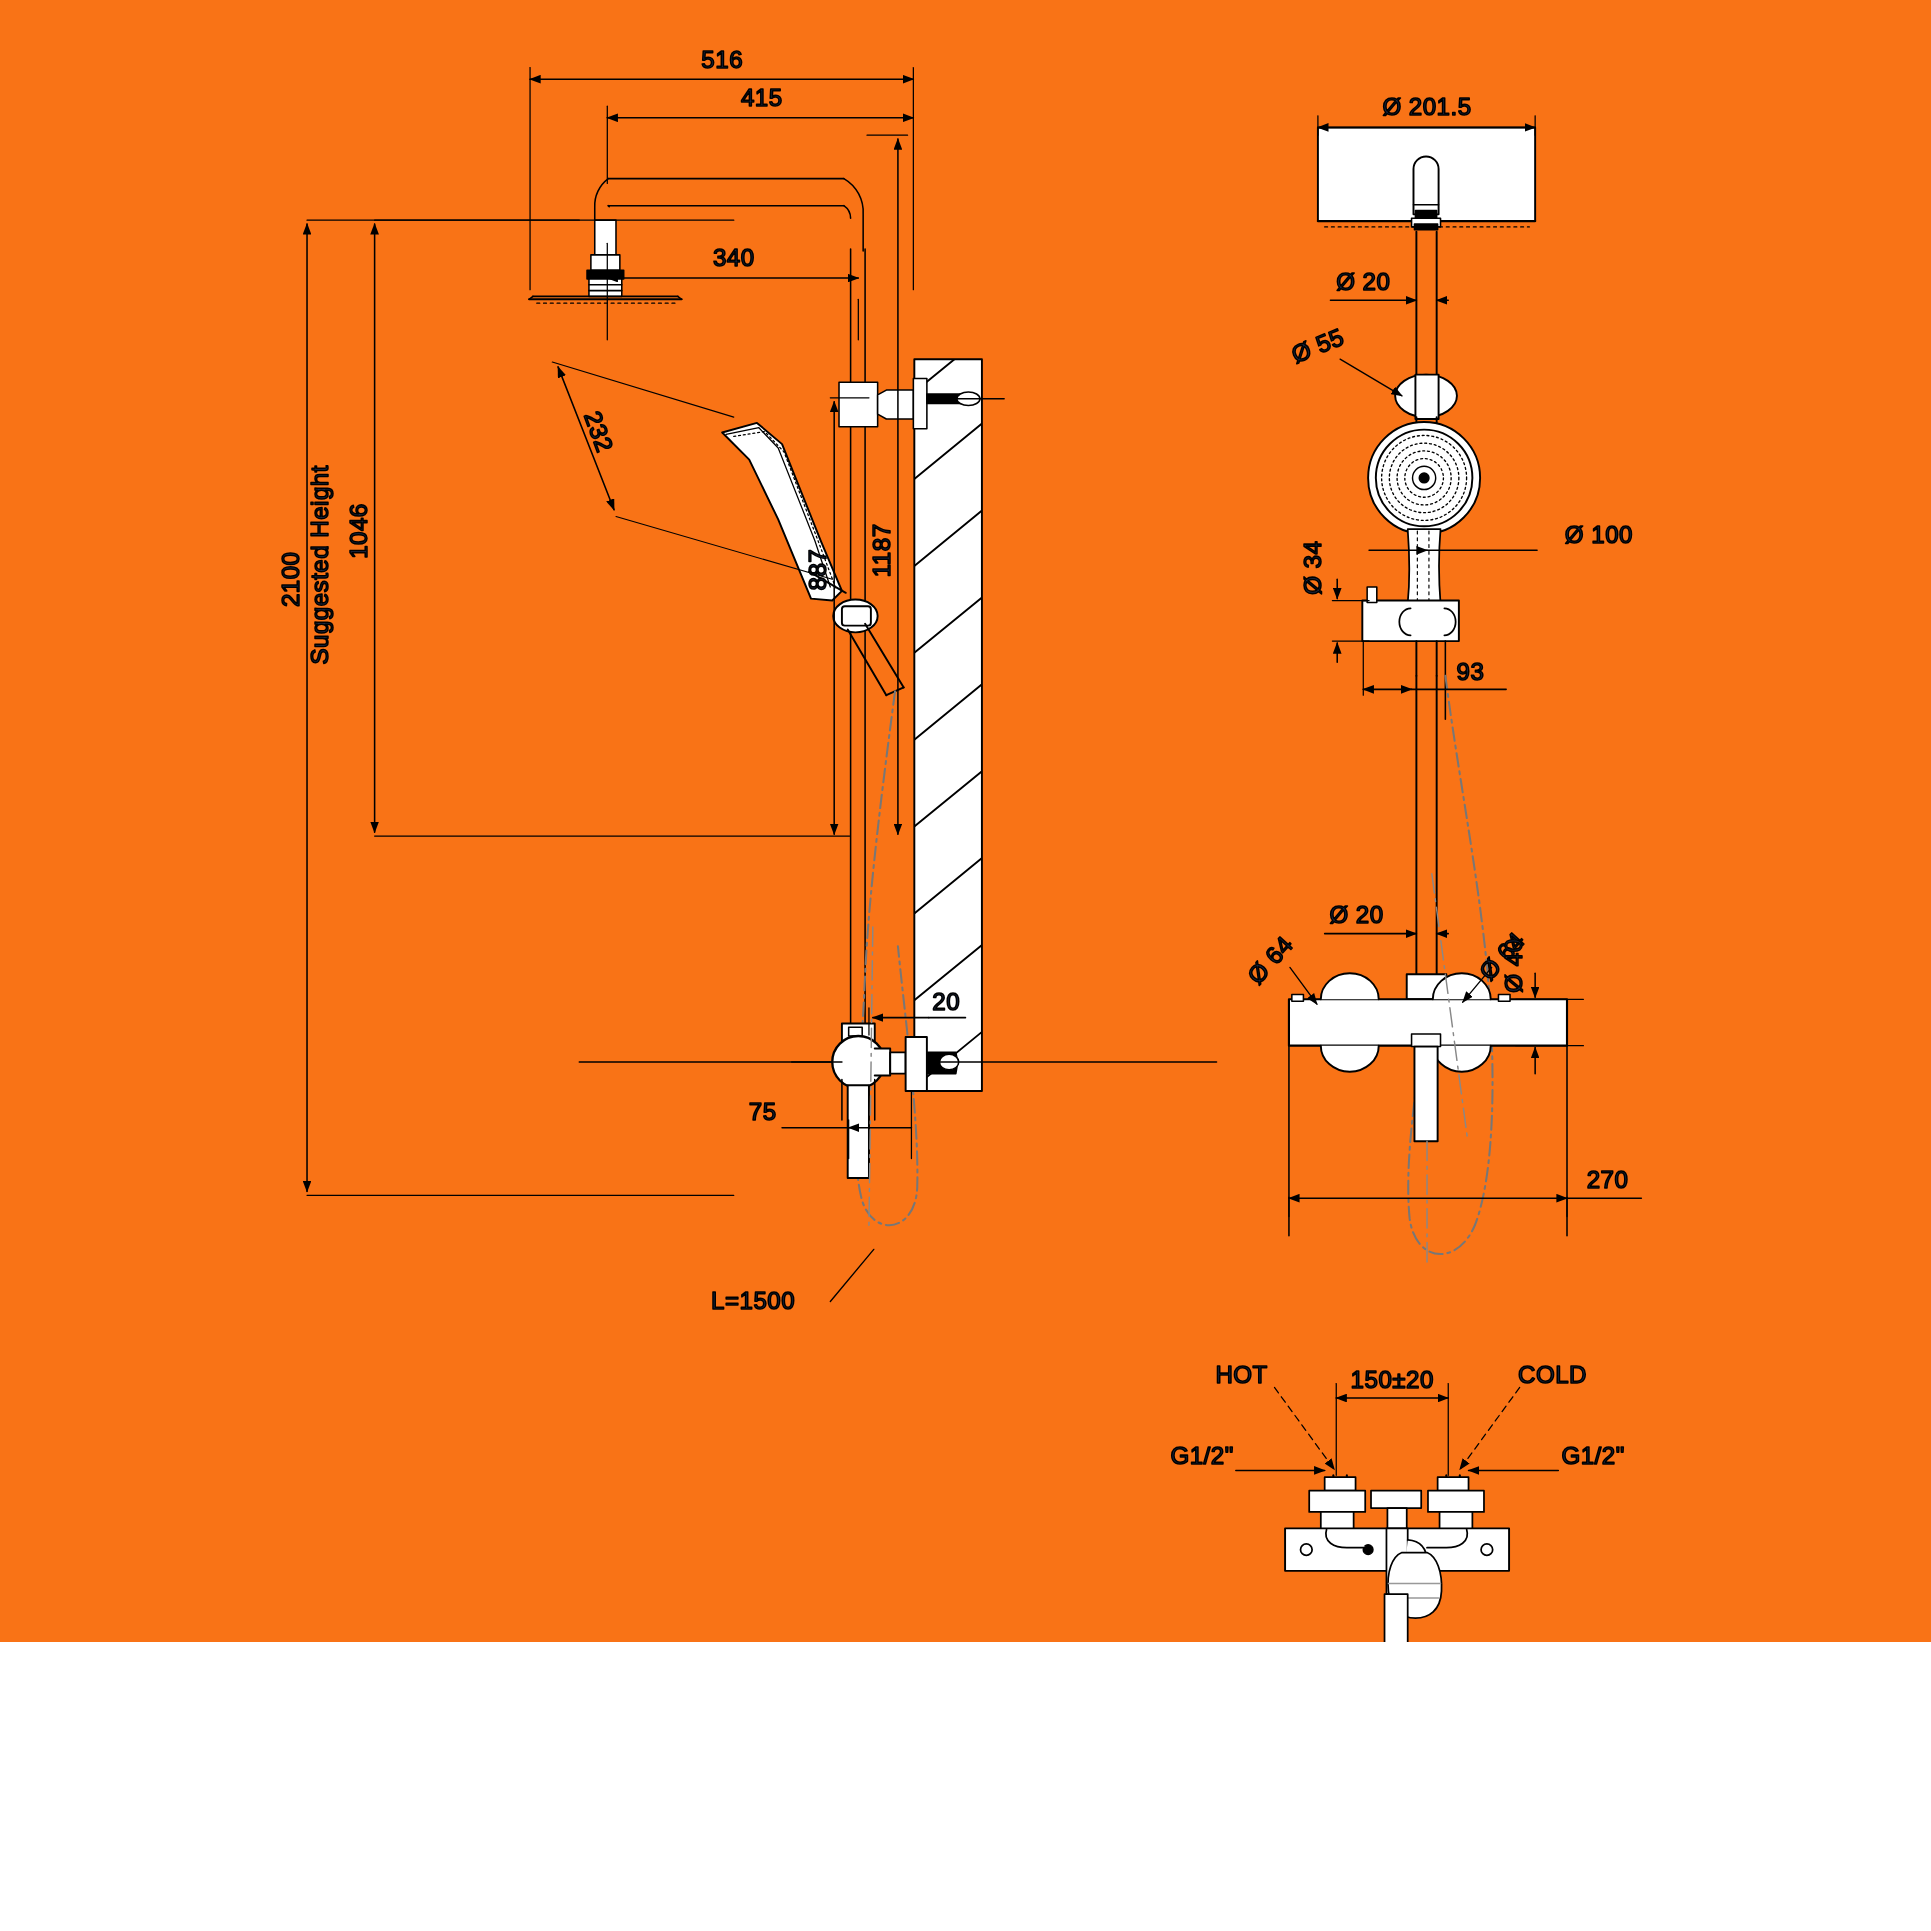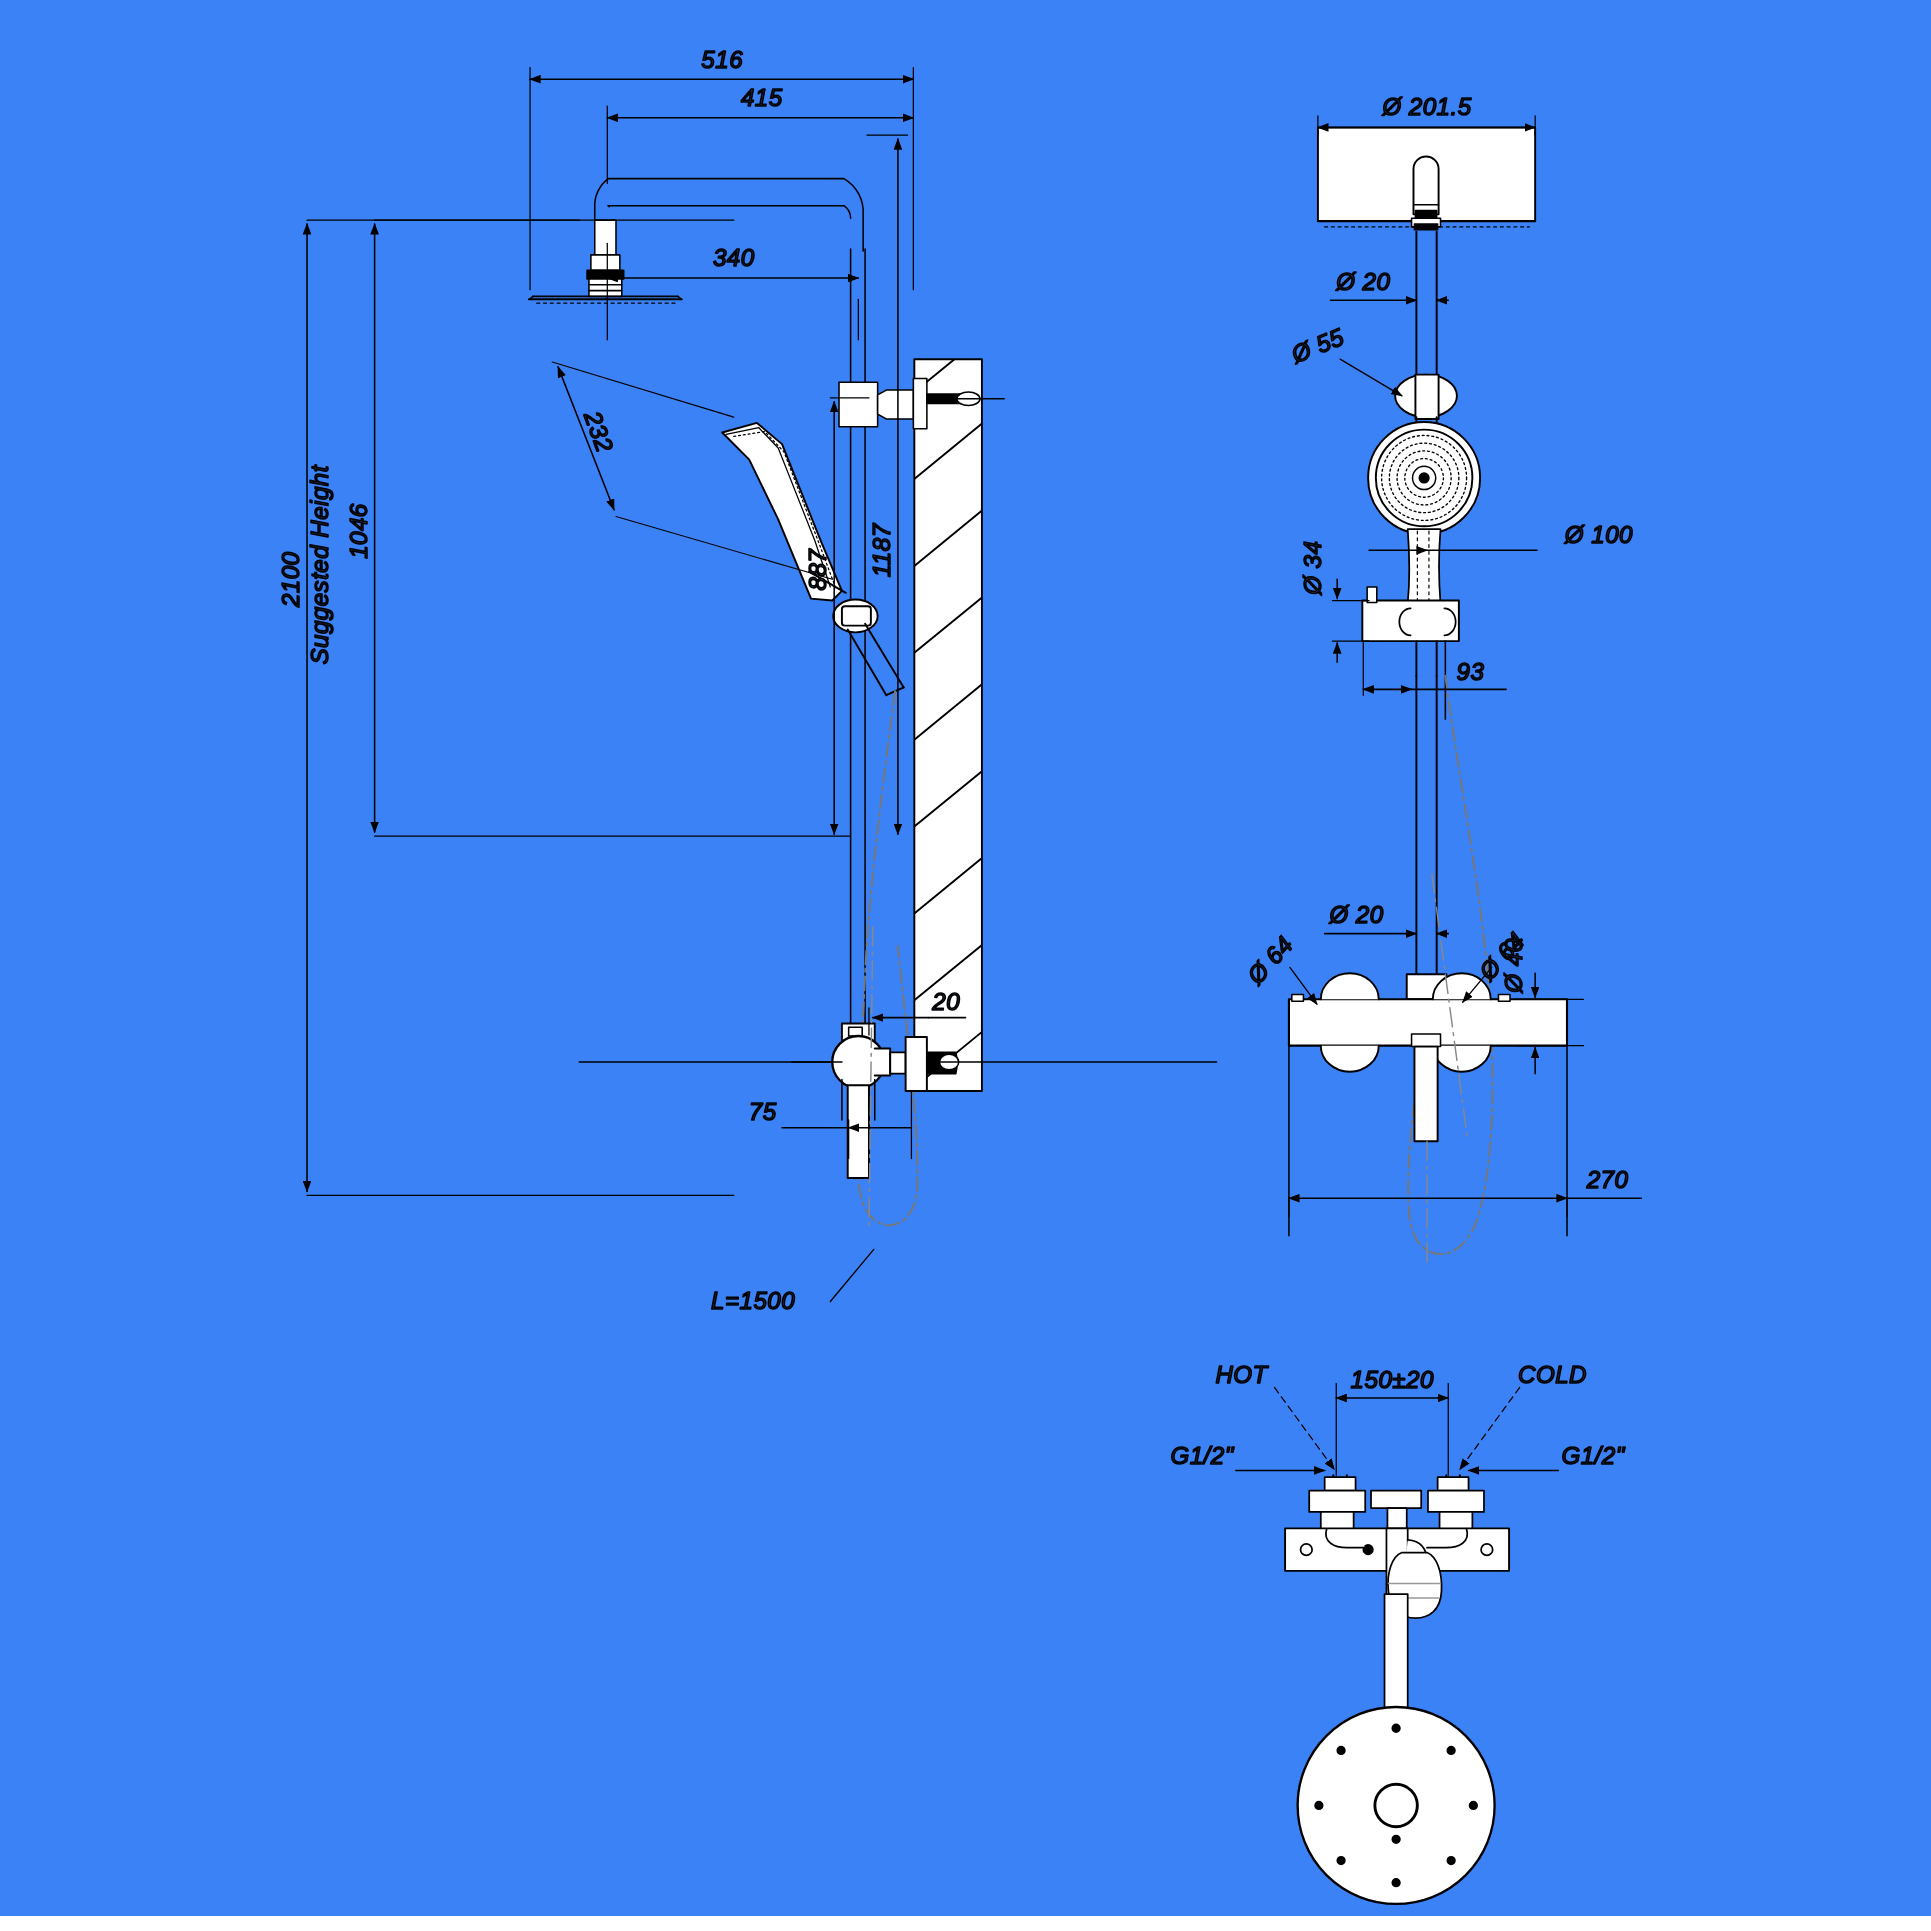--- a/index.html
+++ b/index.html
@@ -1,17 +1,17 @@
 <!DOCTYPE html>
 <html><head>
 <meta charset="utf-8">
 <style>
   html,body{margin:0;padding:0;background:#ffffff;}
   body{width:1931px;height:1931px;font-family:"Liberation Sans",sans-serif;}
-  #stage{position:relative;width:1931px;height:1916px;overflow:hidden;background:#3b82f6;font-style:italic;}
+  #stage{position:relative;width:1931px;height:1642px;overflow:hidden;background:#f97316;}
   svg{display:block;}
   .dimtxt{font-family:"Liberation Sans",sans-serif;font-size:25px;fill:#1b2b4a;letter-spacing:.5px;}
 </style>
 </head>
 <body>
 
 <div id="stage">
 <svg width="1931" height="1931" viewBox="0 0 2000 2000">
   <defs>
     <marker id="ar" markerWidth="12" markerHeight="9" refX="11" refY="4.5" orient="auto" markerUnits="userSpaceOnUse">

